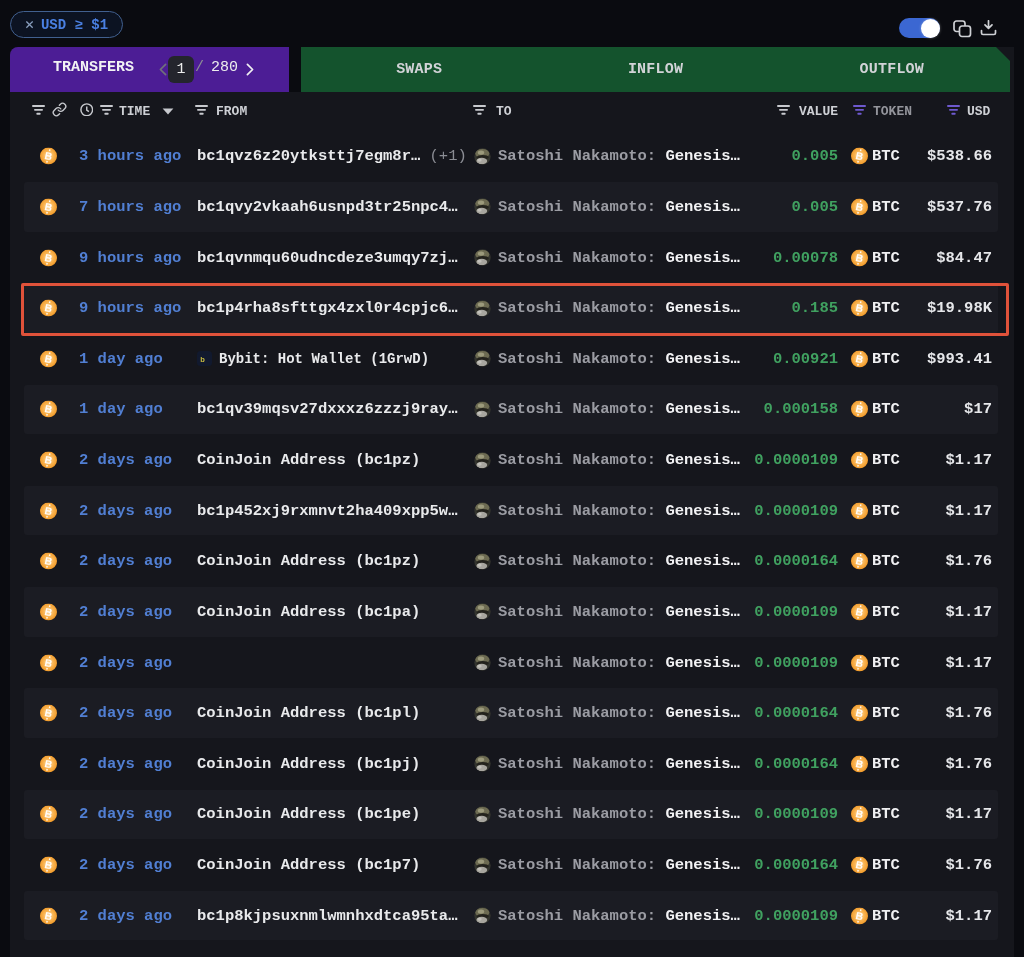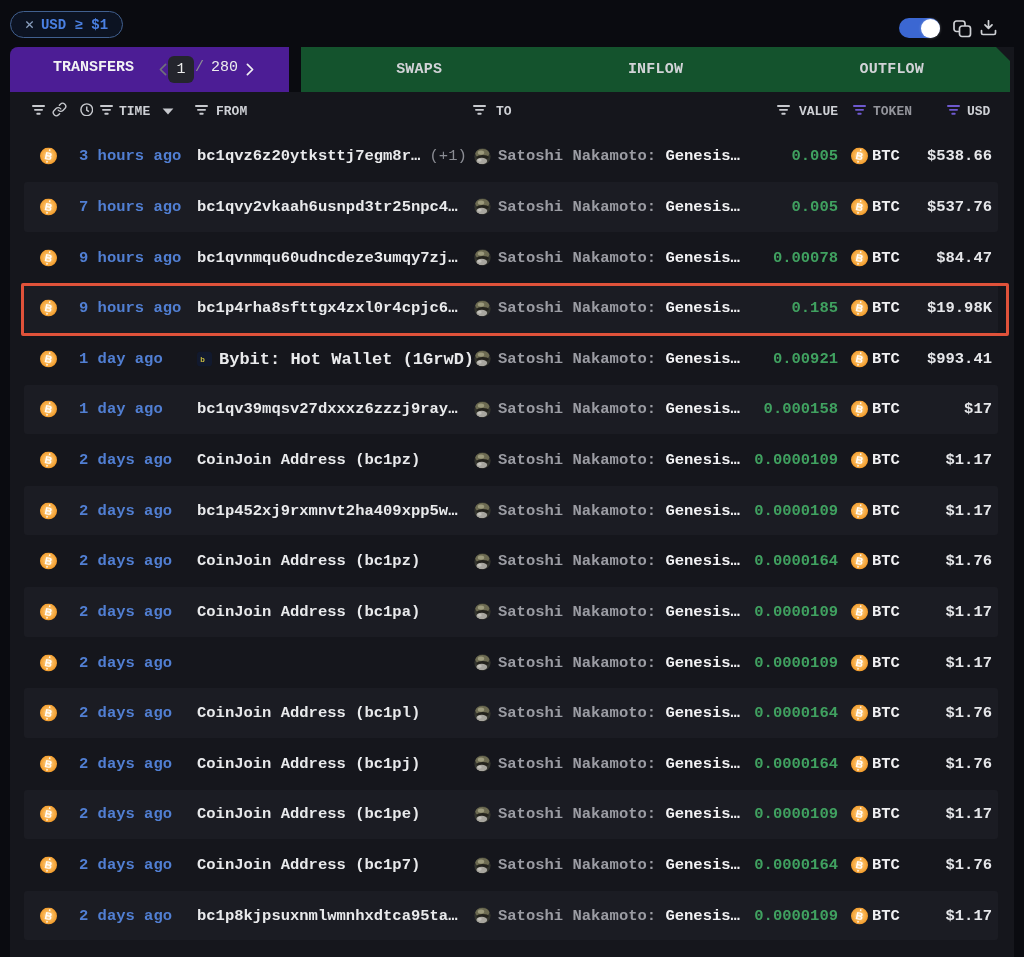--- a/index.html
+++ b/index.html
@@ -49,21 +49,21 @@
 .row { position:relative; width:1004px; height:50.625px; }
 .row.light::before { content:""; position:absolute; left:14px; top:0.5px;
   width:974px; height:49.6px; background:#1b1c23; border-radius:3px; }
 .row > * { position:absolute; top:50%; transform:translateY(-50%); }
 .btcicon { display:block; }
 .btcicon svg { display:block; }
 .time { left:69px; color:#517fd3; font-size:15.5px; font-weight:bold; }
 .fromtxt { left:187px; color:#e9eaec; font-size:15.5px; white-space:pre; font-weight:bold; }
 .plus { color:#8b8d94; font-weight:normal; }
 .fromgrp { left:187px; display:flex; align-items:center; gap:7px; }
-.fromtxt2 { color:#e9eaec; font-size:17px; white-space:pre; font-weight:bold; }
+.fromtxt2 { color:#e9eaec; font-size:14px; white-space:pre; font-weight:bold; }
 .bybiticon { display:block; }
 .togrp { left:464px; display:flex; align-items:center; }
 .avatar { margin-right:7px; }
 .sato { color:#9b9ca3; font-size:15.5px; white-space:pre; font-weight:bold; }
 .gen { color:#f2f2f4; font-size:15.5px; font-weight:bold; }
 .val { left:auto; right:176px; color:#40a160; font-size:15.5px; font-weight:bold; }
 .btctxt { left:862px; color:#f0f0f2; font-size:15.5px; font-weight:bold; }
 .usd { left:auto; right:22px; color:#e6e7ea; font-size:15.5px; font-weight:bold; }
 
 

